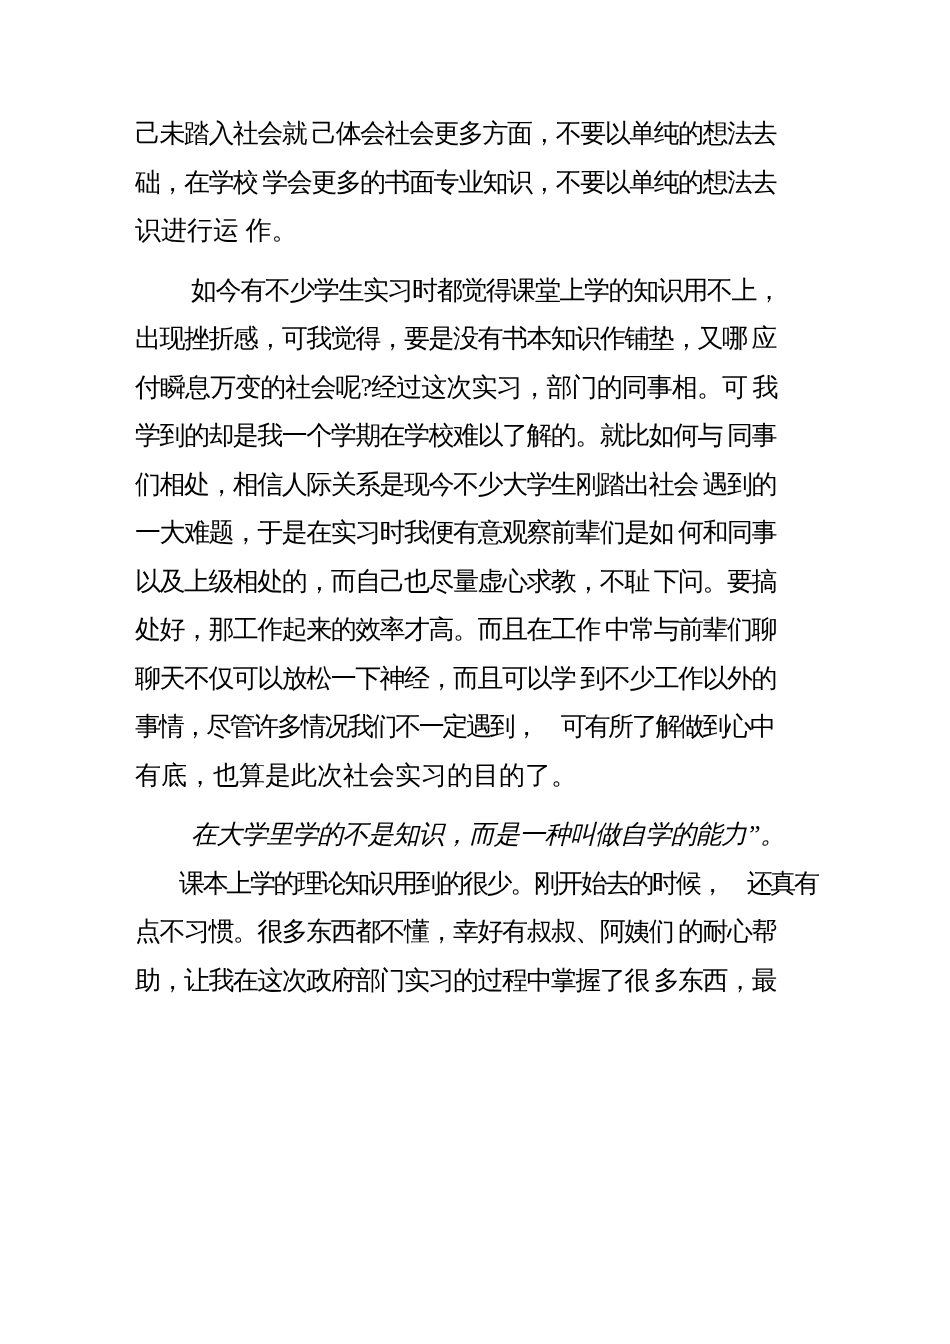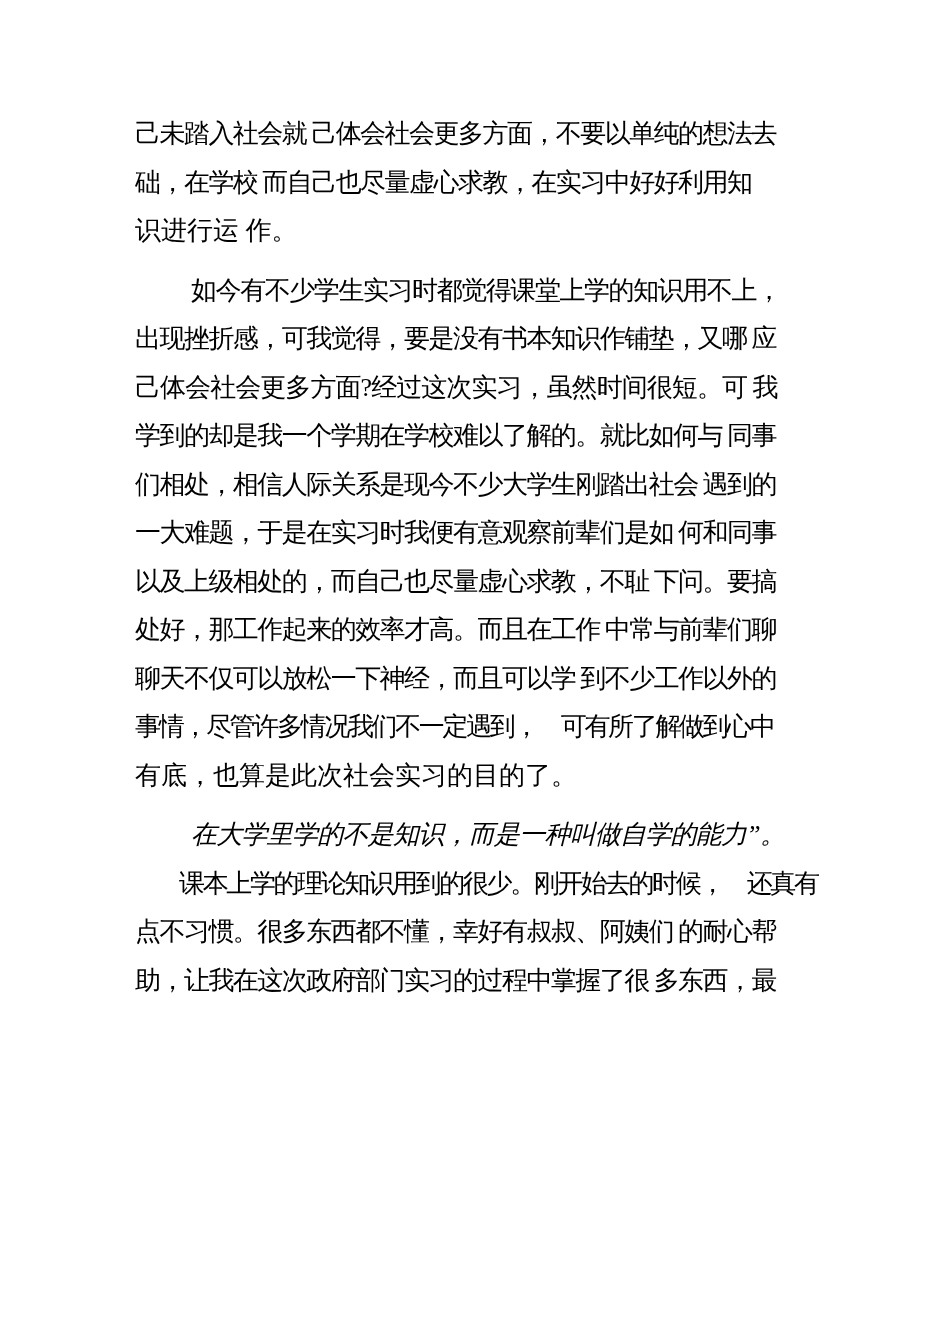--- a/index.html
+++ b/index.html
@@ -30,27 +30,27 @@
   .line.indent { padding-left: 56px; }
   .line span { display: inline-block; white-space: pre; }
 </style>
 </head>
 <body>
 
 <div class="page">
   <div class="text-block">
       <div class="paragraph">
         <div class="line"><span style="letter-spacing: -1.53846px;">己未踏入社会就 己体会社会更多方面，不要以单纯的想法去</span></div>
-        <div class="line"><span style="letter-spacing: -1.53846px;">础，在学校 而自己也尽量虚心求教，在实习中好好利用知</span></div>
+        <div class="line"><span style="letter-spacing: -1.53846px;">础，在学校 学会更多的书面专业知识，不要以单纯的想法去</span></div>
         <div class="line para-end"><span>识进行运 作。</span></div>
       </div>
       <div class="paragraph">
         <div class="line indent"><span style="letter-spacing: -1.43478px; text-align: center;">如今有不少学生实习时都觉得课堂上学的知识用不上，</span></div>
         <div class="line"><span style="letter-spacing: -1.53846px;">出现挫折感，可我觉得，要是没有书本知识作铺垫，又哪 应</span></div>
-        <div class="line"><span style="letter-spacing: -0.939904px;">己体会社会更多方面?经过这次实习，虽然时间很短。可 我</span></div>
+        <div class="line"><span style="letter-spacing: -0.939904px;">付瞬息万变的社会呢?经过这次实习，部门的同事相。可 我</span></div>
         <div class="line"><span style="letter-spacing: -1.53846px;">学到的却是我一个学期在学校难以了解的。就比如何与 同事</span></div>
         <div class="line"><span style="letter-spacing: -1.53846px;">们相处，相信人际关系是现今不少大学生刚踏出社会 遇到的</span></div>
         <div class="line"><span style="letter-spacing: -1.53846px;">一大难题，于是在实习时我便有意观察前辈们是如 何和同事</span></div>
         <div class="line"><span style="letter-spacing: -1.53846px;">以及上级相处的，而自己也尽量虚心求教，不耻 下问。要搞</span></div>
         <div class="line"><span style="letter-spacing: -1.53846px;">处好，那工作起来的效率才高。而且在工作 中常与前辈们聊</span></div>
         <div class="line"><span style="letter-spacing: -1.53846px;">聊天不仅可以放松一下神经，而且可以学 到不少工作以外的</span></div>
         <div class="line"><span style="letter-spacing: -2.34615px;">事情，尽管许多情况我们不一定遇到，　可有所了解做到心中</span></div>
         <div class="line para-end"><span>有底，也算是此次社会实习的目的了。</span></div>
       </div>
       <div class="paragraph">

